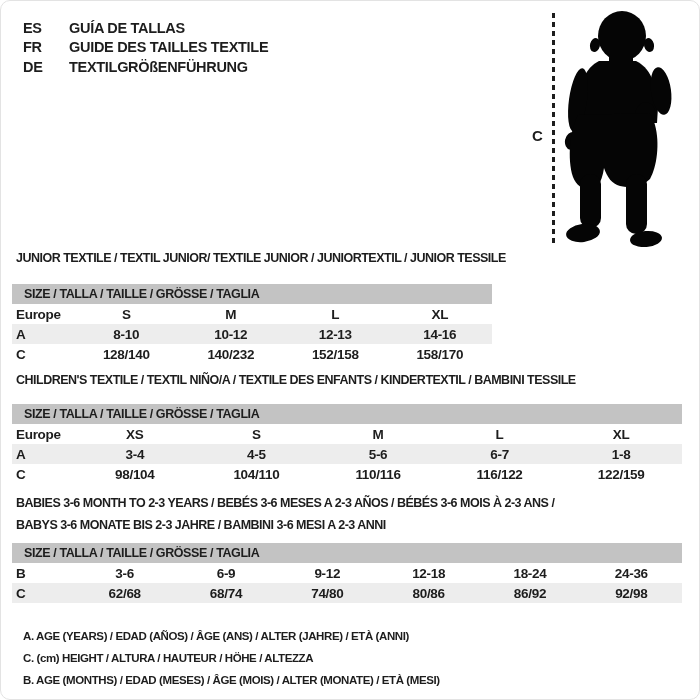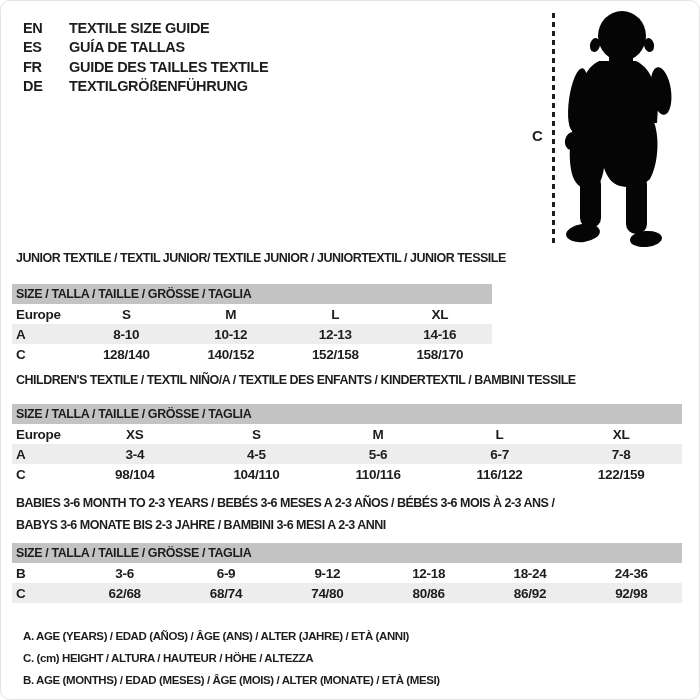--- a/index.html
+++ b/index.html
@@ -24,39 +24,35 @@
   .tb1{top:249px;width:480px;}
   .tb2{top:371px;width:670px;}
   .tb3{top:491px;width:670px;}
   .ttitle{padding-left:4px;font-weight:bold;font-size:12.5px;letter-spacing:-0.5px;white-space:nowrap;overflow:visible;}
   .ttitle .tline{line-height:16px;}
   .tb3 .ttitle .tline{line-height:22px;}
   .tb1 .ttitle{margin-bottom:18px;}
   .tb2 .ttitle{margin-bottom:16px;}
   .tb3 .ttitle{margin-bottom:7px;}
   .size-bar{height:20px;background:var(--bar,#c3c3c3);display:flex;align-items:center;
-    padding-left:4px;font-weight:bold;font-size:12.5px;letter-spacing:-0.4px;box-sizing:border-box;}
+    padding-left:12px;font-weight:bold;font-size:12.5px;letter-spacing:-0.4px;box-sizing:border-box;}
   .trow{display:flex;height:20px;align-items:center;font-weight:bold;font-size:13.5px;letter-spacing:-0.3px;}
   .trow.shaded{background:var(--shade,#ededed);}
   .tlabel{width:62px;padding-left:4px;box-sizing:border-box;}
   .tcell{flex:1;text-align:center;}
   
   .legend{position:absolute;left:22px;top:624px;}
   .legend-line{line-height:22px;font-weight:bold;font-size:11.5px;letter-spacing:-0.4px;white-space:nowrap;}
 </style>
 </head>
 <body>
 
 <div class="canvas">
 
   <div class="langs">
-    <div class="lang-row">
-      <span class="lang-code">EN</span>
-      <span class="lang-label">TEXTILE SIZE GUIDE</span>
-    </div>
     <div class="lang-row">
       <span class="lang-code">ES</span>
       <span class="lang-label">GUÍA DE TALLAS</span>
     </div>
     <div class="lang-row">
       <span class="lang-code">FR</span>
       <span class="lang-label">GUIDE DES TAILLES TEXTILE</span>
     </div>
     <div class="lang-row">
       <span class="lang-code">DE</span>
@@ -101,21 +97,21 @@
         <div class="trow shaded">
           <div class="tlabel">A</div>
           <div class="tcell">8-10</div>
           <div class="tcell">10-12</div>
           <div class="tcell">12-13</div>
           <div class="tcell">14-16</div>
         </div>
         <div class="trow">
           <div class="tlabel">C</div>
           <div class="tcell">128/140</div>
-          <div class="tcell">140/152</div>
+          <div class="tcell">140/232</div>
           <div class="tcell">152/158</div>
           <div class="tcell">158/170</div>
         </div>
       </div>
   </div>
 
   <div class="tblock tb2">
     <div class="ttitle">
       <div class="tline">CHILDREN'S TEXTILE / TEXTIL NIÑO/A / TEXTILE DES ENFANTS / KINDERTEXTIL / BAMBINI TESSILE</div>
     </div>
@@ -128,21 +124,21 @@
           <div class="tcell">M</div>
           <div class="tcell">L</div>
           <div class="tcell">XL</div>
         </div>
         <div class="trow shaded">
           <div class="tlabel">A</div>
           <div class="tcell">3-4</div>
           <div class="tcell">4-5</div>
           <div class="tcell">5-6</div>
           <div class="tcell">6-7</div>
-          <div class="tcell">7-8</div>
+          <div class="tcell">1-8</div>
         </div>
         <div class="trow">
           <div class="tlabel">C</div>
           <div class="tcell">98/104</div>
           <div class="tcell">104/110</div>
           <div class="tcell">110/116</div>
           <div class="tcell">116/122</div>
           <div class="tcell">122/159</div>
         </div>
       </div>

